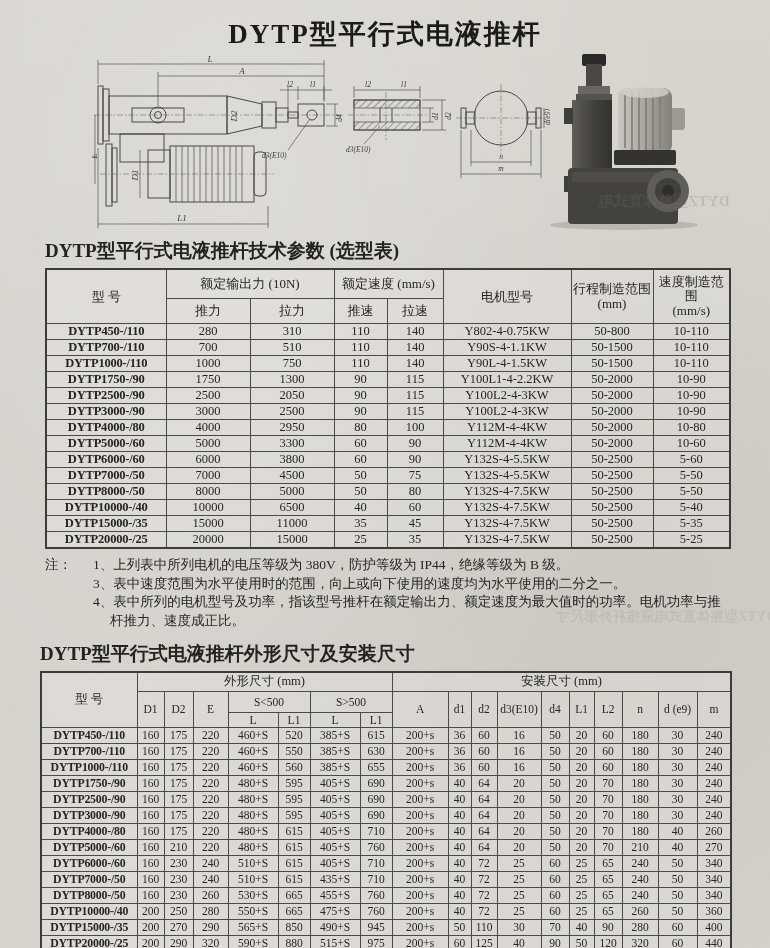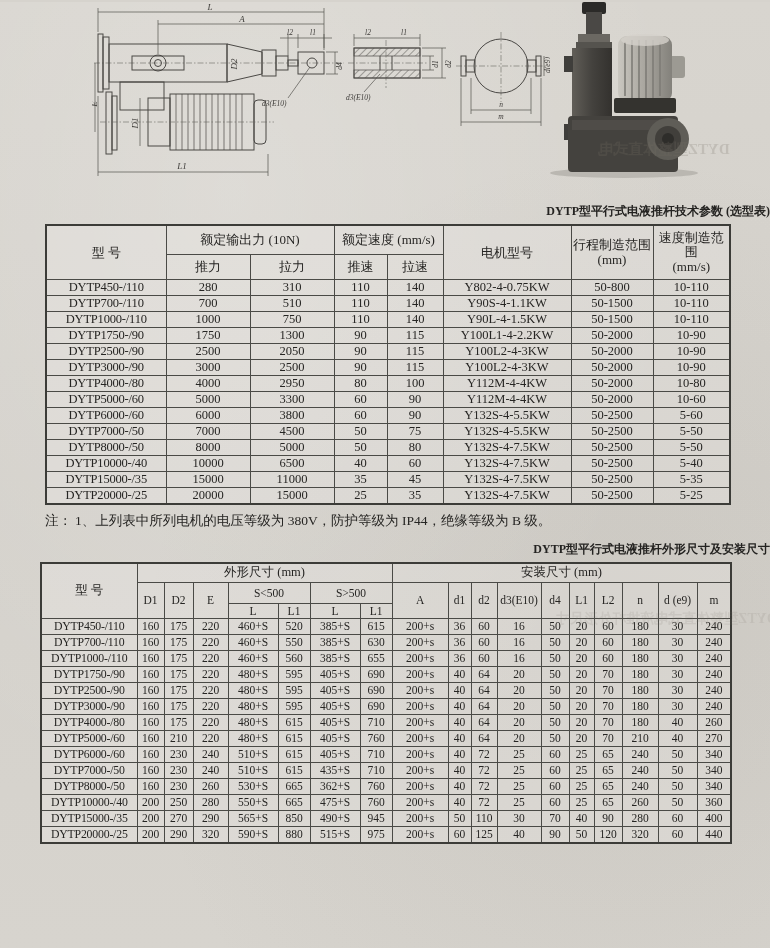--- a/index.html
+++ b/index.html
@@ -25,21 +25,21 @@
   .drawing{position:absolute;left:92px;top:2px;}
   .photo{position:absolute;left:528px;top:-4px;}
   .ghost{
     position:absolute;transform:scaleX(-1);
     font-weight:bold;color:#767066;opacity:.22;
     white-space:nowrap;pointer-events:none;
   }
   .ghost1{left:598px;top:138px;font-size:15px;}
   .ghost2{position:absolute;left:556px;top:608px;font-size:14px;opacity:.13;}
   .sec-heading{
-    margin:23px 0 4px 45px;font-size:12px;font-weight:bold;color:#242321;text-align:right;
+    margin:6px 0 4px 45px;font-size:19px;font-weight:bold;color:#242321;
   }
   table{
     border-collapse:collapse;table-layout:fixed;
     background:rgba(235,233,228,.35);
   }
   th,td{
     border:1px solid #4a4a46;
     text-align:center;vertical-align:middle;
     padding:0;overflow:hidden;white-space:nowrap;
   }
@@ -48,38 +48,39 @@
   .t1 thead tr:first-child th{height:28px;}
   .t1 thead tr:last-child th{height:24px;}
   .t1 td{height:14.4px;font-size:12.5px;}
   .pre{white-space:pre-line;line-height:1.1;font-size:12px;}
   .t2{width:690px;margin-left:40px;margin-top:2px;border:2px solid #3c3c38;font-size:11.5px;}
   .t2 th{font-weight:normal;font-size:11.5px;}
   .t2 thead tr:nth-child(1) th{height:18px;font-size:12.5px;margin-top:43px;}
   .t2 thead tr:nth-child(2) th{height:20px;}
   .t2 thead tr:nth-child(3) th{height:14px;}
   .t2 td{height:13.6px;}
-  td.model{font-size:11.8px;letter-spacing:-.2px;}
+  td.model{font-size:11.8px;letter-spacing:-.2px;font-weight:bold;}
   .t1 td.model{font-size:12.5px;}
   .notes{position:relative;margin:7px 0 0 45px;width:688px;font-size:13.5px;line-height:1.38;}
   .notes-label{position:absolute;left:0;top:0;}
-  .note-list{margin-left:30px;}
+  .note-list{margin-left:48px;}
   .note{padding-left:17px;text-indent:-17px;}
   svg text{font-family:"Liberation Serif","DejaVu Serif",serif;}
   .dim{stroke:#55534f;stroke-width:.7;fill:none;}
   .cl{stroke:#6a6863;stroke-width:.6;fill:none;stroke-dasharray:6 2 1.5 2;}
   .part{stroke:#4a4845;stroke-width:1;fill:none;}
   .lbl{fill:#3d3b38;font-size:9px;font-style:italic;}
   .lbls{fill:#3d3b38;font-size:7.5px;font-style:italic;}
 </style>
 </head>
 <body>
 
 <div class="page">
 
+  <h1 class="title">DYTP型平行式电液推杆</h1>
 
   <div class="figure-area">
 
     <svg class="drawing" width="458" height="176" viewBox="0 0 458 176">
       <defs>
         <pattern id="hatch" width="5" height="5" patternTransform="rotate(45)" patternUnits="userSpaceOnUse">
           <line x1="0" y1="0" x2="0" y2="5" stroke="#5a5853" stroke-width="1"></line>
         </pattern>
       </defs>
 
@@ -405,20 +406,22 @@
           <td>50-2500</td>
           <td>5-25</td>
         </tr>
       </tbody>
   </table>
 
   <div class="notes">
     <span class="notes-label">注：</span>
     <div class="note-list">
       <div class="note">1、上列表中所列电机的电压等级为 380V，防护等级为 IP44，绝缘等级为 B 级。</div>
+      <div class="note">3、表中速度范围为水平使用时的范围，向上或向下使用的速度均为水平使用的二分之一。</div>
+      <div class="note">4、表中所列的电机型号及功率，指该型号推杆在额定输出力、额定速度为最大值时的功率。电机功率与推杆推力、速度成正比。</div>
     </div>
   </div>
 
   <div class="ghost ghost2">DYTZ型整体直式电液推杆外形尺寸</div>
 
   <div class="sec-heading" style="margin-top:10px;margin-left:40px;">DYTP型平行式电液推杆外形尺寸及安装尺寸</div>
 
   <table class="t2">
     <colgroup>
       <col style="width:96px">
@@ -671,21 +674,21 @@
           <td>50</td>
           <td>340</td>
         </tr>
         <tr>
           <td class="model">DYTP8000-/50</td>
           <td>160</td>
           <td>230</td>
           <td>260</td>
           <td>530+S</td>
           <td>665</td>
-          <td>362+S</td>
+          <td>455+S</td>
           <td>760</td>
           <td>200+s</td>
           <td>40</td>
           <td>72</td>
           <td>25</td>
           <td>60</td>
           <td>25</td>
           <td>65</td>
           <td>240</td>
           <td>50</td>

